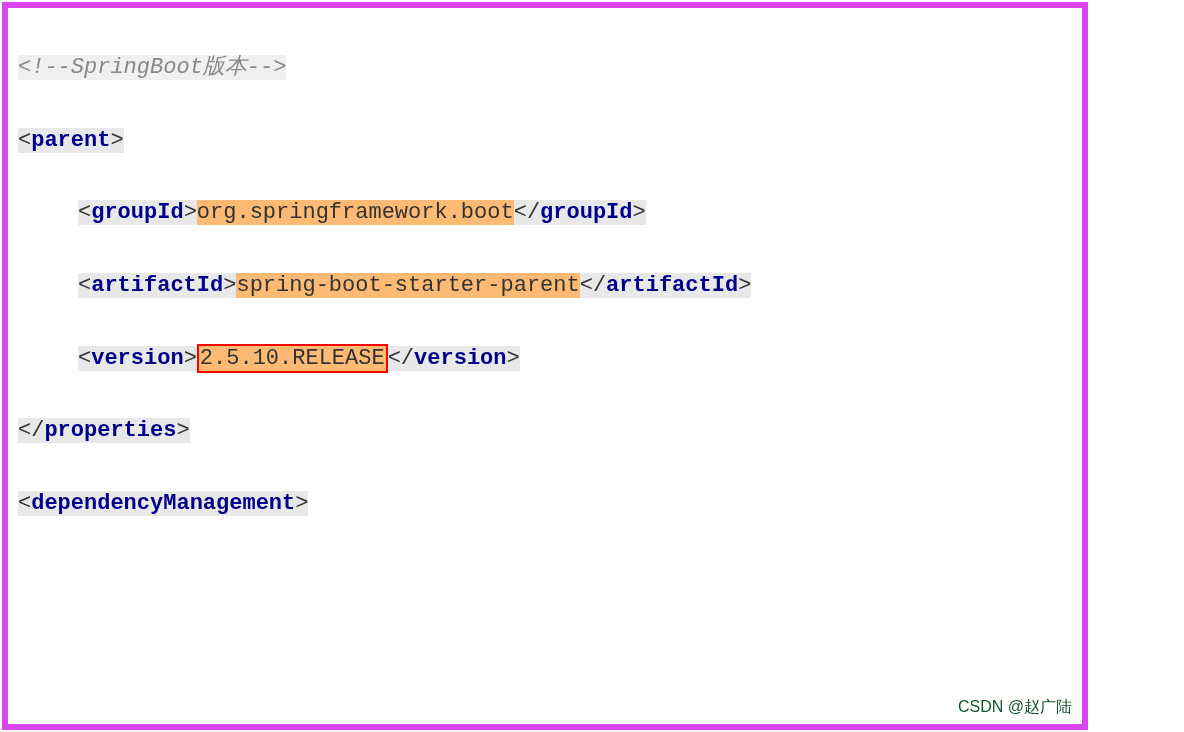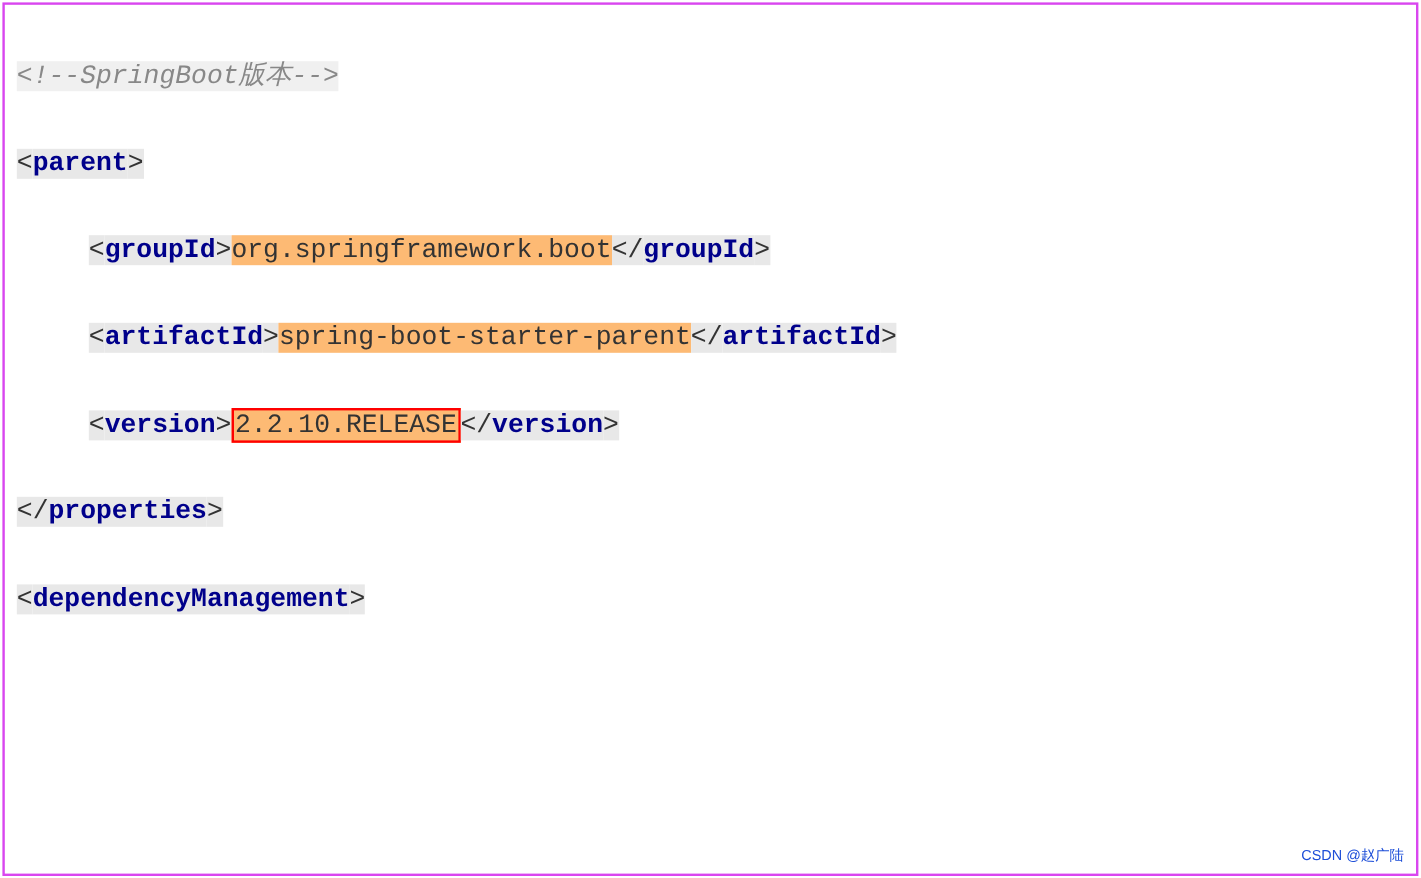--- a/index.html
+++ b/index.html
@@ -9,23 +9,23 @@
     }
     body {
       font-family: "Consolas", "Monaco", "Courier New", monospace;
       font-size: 22px;
       background: #ffffff;
       padding: 2px;
       line-height: 1.65;
       position: relative;
     }
     .outer-border {
-      border: 2px solid #d946ef;
+      border: 6px solid #d946ef;
       padding: 6px 10px;
-      width: 1180px;
+      width: 1086px;
       height: 728px;
       position: relative;
     }
     .code-area {
       white-space: pre;
       font-family: "Consolas", "Monaco", "Courier New", monospace;
     }
     .line {
       display: block;
       min-height: 36px;
@@ -50,39 +50,39 @@
       background: #fdba74;
     }
     .red-box {
       border: 2px solid #ff0000;
       padding: 0 1px;
     }
     .watermark {
       position: absolute;
       bottom: 4px;
       right: 10px;
-      color: #1d4ed8;
-      font-size: 12px;
+      color: #14532d;
+      font-size: 16px;
       font-family: sans-serif;
     }
     .sp {
       display: inline-block;
     }
     .i1 { width: 60px; }
   </style>
 </head>
 <body>
 
 <div class="outer-border">
 <div class="code-area">
 <span class="line"><span class="comment">&lt;!--SpringBoot版本--&gt;</span></span>
 <span class="line"><span class="bracket">&lt;</span><span class="tag">parent</span><span class="bracket">&gt;</span></span>
 <span class="line"><span class="sp i1"></span><span class="bracket">&lt;</span><span class="tag">groupId</span><span class="bracket">&gt;</span><span class="text">org.springframework.boot</span><span class="bracket">&lt;/</span><span class="tag">groupId</span><span class="bracket">&gt;</span></span>
 <span class="line"><span class="sp i1"></span><span class="bracket">&lt;</span><span class="tag">artifactId</span><span class="bracket">&gt;</span><span class="text">spring-boot-starter-parent</span><span class="bracket">&lt;/</span><span class="tag">artifactId</span><span class="bracket">&gt;</span></span>
-<span class="line"><span class="sp i1"></span><span class="bracket">&lt;</span><span class="tag">version</span><span class="bracket">&gt;</span><span class="text red-box">2.2.10.RELEASE</span><span class="bracket">&lt;/</span><span class="tag">version</span><span class="bracket">&gt;</span></span>
+<span class="line"><span class="sp i1"></span><span class="bracket">&lt;</span><span class="tag">version</span><span class="bracket">&gt;</span><span class="text red-box">2.5.10.RELEASE</span><span class="bracket">&lt;/</span><span class="tag">version</span><span class="bracket">&gt;</span></span>
 <span class="line"><span class="bracket">&lt;/</span><span class="tag">properties</span><span class="bracket">&gt;</span></span>
 <span class="line"><span class="bracket">&lt;</span><span class="tag">dependencyManagement</span><span class="bracket">&gt;</span></span>
 
 
 
 
 
 
 
 

